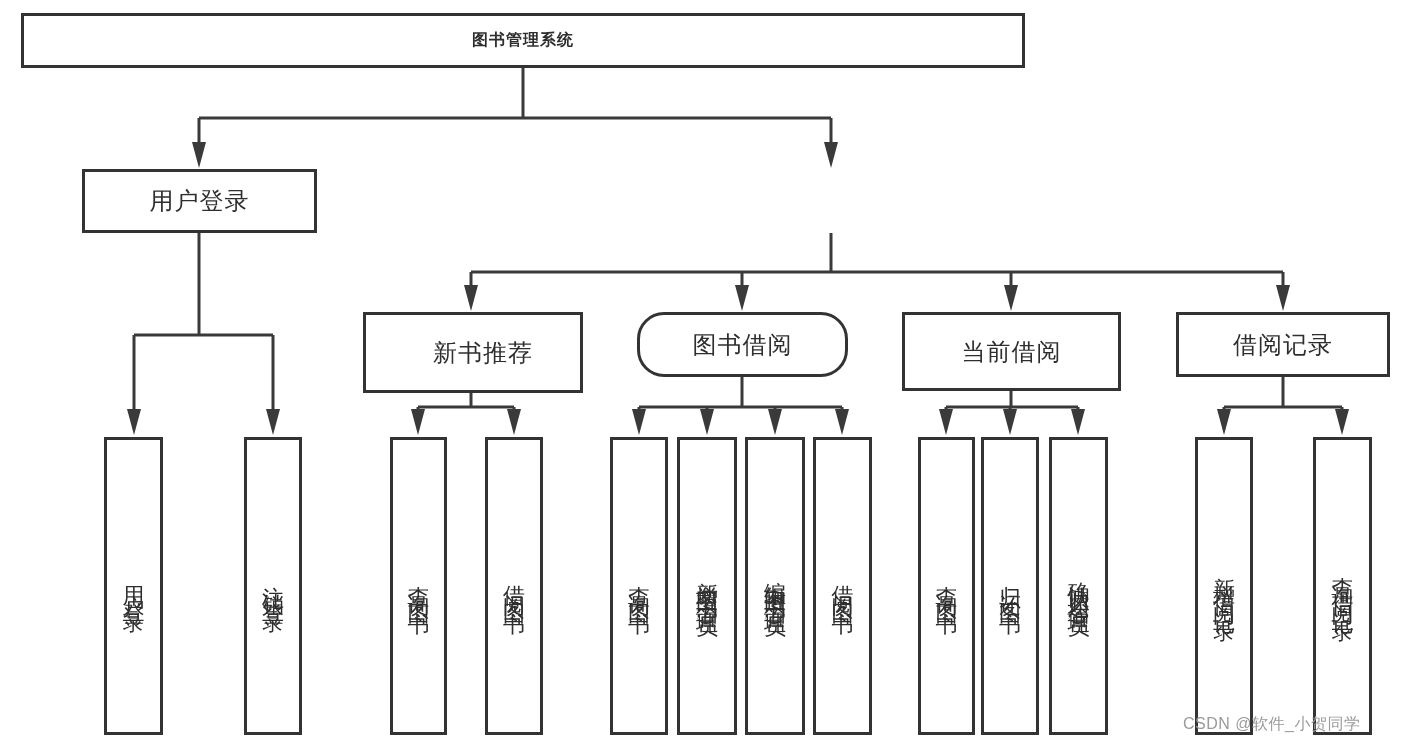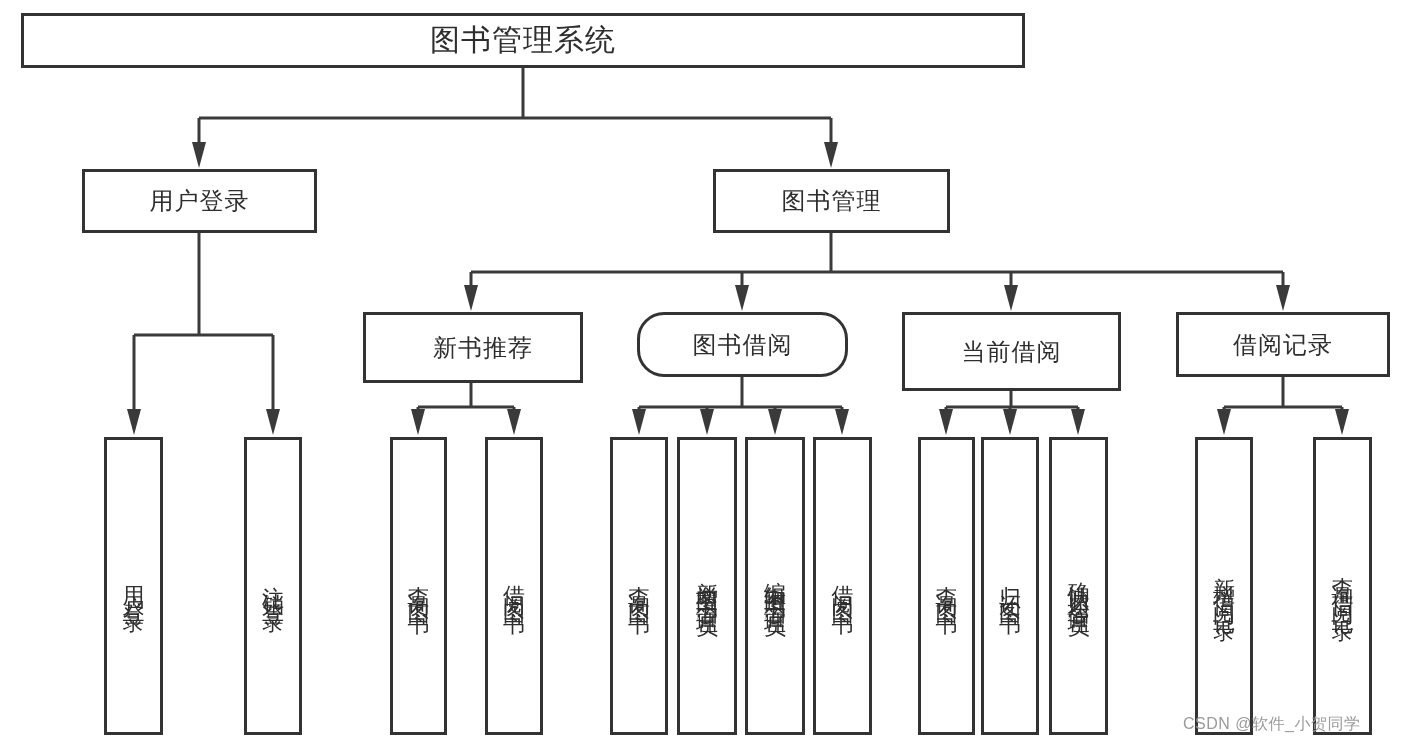--- a/index.html
+++ b/index.html
@@ -34,21 +34,21 @@
     z-index:1;
   }
   .vnode{
     writing-mode:vertical-rl;
     text-orientation:mixed;
     font-size:22px;
     letter-spacing:9px;
     line-height:1;
   }
   .vnode.long{letter-spacing:5px;}
-  .title{font-size:30px;}
+  .title{font-size:16px;font-weight:bold;}
   .watermark{
     position:absolute;
     left:1183px;top:714px;
     font-size:16px;
     color:var(--watermark);
     letter-spacing:0.5px;
     z-index:2;
     white-space:nowrap;
   }
 </style>
@@ -96,23 +96,22 @@
     <g>
       <path d="M1283,377 V407 M1224,407 H1342 M1224,407 V411 M1342,407 V411"></path>
       <polygon points="1217,409 1231,409 1224,435"></polygon>
       <polygon points="1335,409 1349,409 1342,435"></polygon>
     </g>
   </svg>
 
   <div class="node title" style="left:21px;top:13px;width:1004px;height:55px;">图书管理系统</div>
 
   <div class="node" style="left:82px;top:169px;width:235px;height:64px;">用户登录</div>
-  <div class="node" style="left:713px;top:169px;width:237px;height:64px;">图书管理</div>
 
-  <div class="node" style="left:363px;top:312px;width:220px;height:71px;padding-left:20px;">新书推荐</div>
+  <div class="node" style="left:363px;top:312px;width:220px;height:81px;padding-left:20px;">新书推荐</div>
   <div class="node" style="left:637px;top:312px;width:211px;height:65px;border-radius:27px;">图书借阅</div>
   <div class="node" style="left:902px;top:312px;width:219px;height:79px;">当前借阅</div>
   <div class="node" style="left:1176px;top:312px;width:214px;height:65px;">借阅记录</div>
 
   <div class="node vnode" style="left:104px;top:437px;width:59px;height:298px;">用户登录</div>
   <div class="node vnode" style="left:244px;top:437px;width:58px;height:298px;">注销登录</div>
 
   <div class="node vnode" style="left:390px;top:437px;width:57px;height:298px;">查询图书</div>
   <div class="node vnode" style="left:485px;top:437px;width:58px;height:298px;">借阅图书</div>
 

